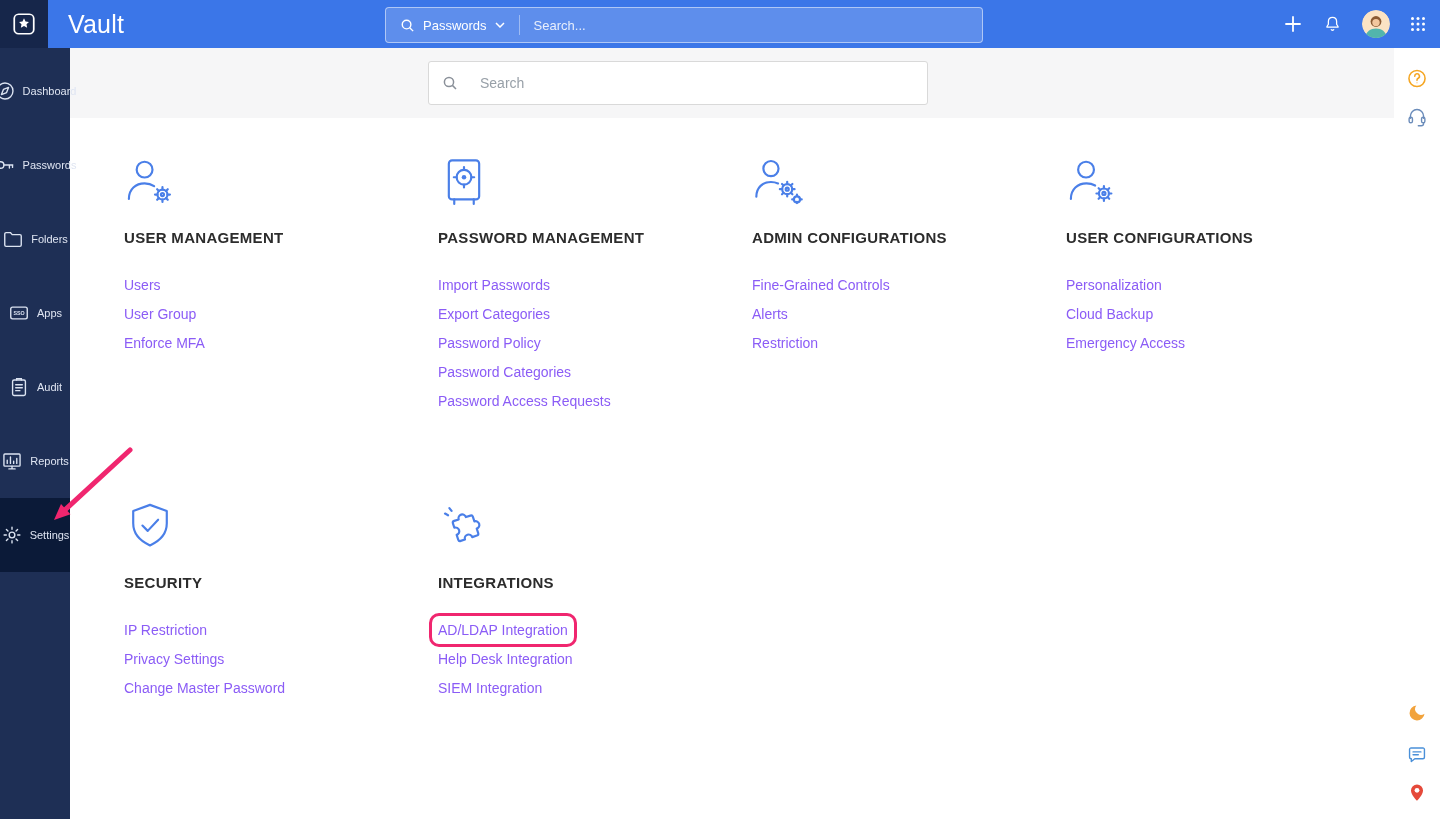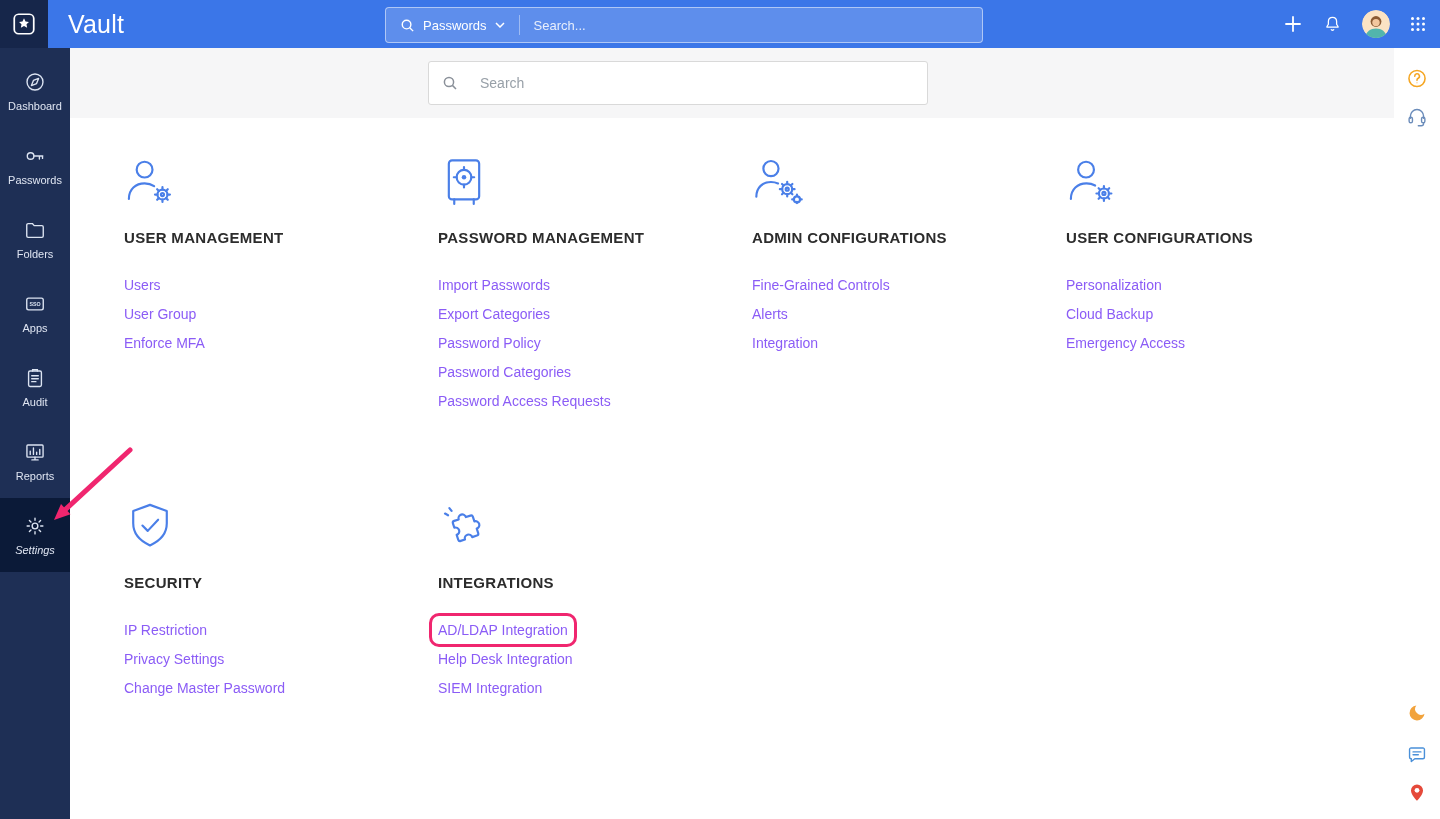--- a/index.html
+++ b/index.html
@@ -25,23 +25,23 @@
   .header-input { flex: 1; background: transparent; border: none; outline: none;
     color: #fff; font-size: 13px; padding: 0 14px; font-family: inherit; }
   .header-input::placeholder { color: rgba(255,255,255,.85); }
   .header-right { margin-left: auto; display: flex; align-items: center; gap: 20px; padding-right: 14px; }
   .hr-btn { display: flex; align-items: center; cursor: pointer; }
   .avatar { width: 28px; height: 28px; border-radius: 50%; overflow: hidden; cursor: pointer; }
 
   
   .sidebar { position: absolute; left: 0; top: 48px; bottom: 0; width: 70px;
     background: var(--sidebar-bg); padding-top: 6px; z-index: 20; }
-  .side-item { height: 74px; display: flex; flex-direction: column; align-items: center;
+  .side-item { height: 74px; display: flex; flex-direction: row; align-items: center;
     justify-content: center; gap: 7px; cursor: pointer; color: #dce4f2; }
-  .side-item.active { background: var(--sidebar-active); font-style: italic; }
+  .side-item.active { background: var(--sidebar-active); }
   .side-icon { display: flex; }
   .side-label { font-size: 11px; color: #dfe5f2; }
 
   
   .right-rail { position: absolute; right: 0; top: 48px; bottom: 0; width: 46px;
     background: #fff; z-index: 20; }
   .rail-icon { position: absolute; left: 50%; transform: translateX(-50%); cursor: pointer; display: flex; }
   .rail-0 { top: 20px; } .rail-1 { top: 58px; }
   .rail-2 { bottom: 96px; } .rail-3 { bottom: 54px; } .rail-4 { bottom: 16px; }
 
@@ -315,21 +315,21 @@
         </div>
         <h3 class="cat-title">ADMIN CONFIGURATIONS</h3>
         <div class="cat-links">
           <div class="cat-link">
             <span class="link-label">Fine-Grained Controls</span>
           </div>
           <div class="cat-link">
             <span class="link-label">Alerts</span>
           </div>
           <div class="cat-link">
-            <span class="link-label">Integration</span>
+            <span class="link-label">Restriction</span>
           </div>
         </div>
       </section>
       <section class="category">
         <div class="cat-icon">
           <svg width="52" height="52" viewBox="0 0 48 48" fill="none" stroke="currentColor" stroke-width="2" stroke-linecap="round" stroke-linejoin="round">
             <circle cx="18.5" cy="13.5" r="7.3"></circle>
             <path d="M4.5 40.5c0-9 6.3-14.3 14.4-14.3 3 0 5.7.7 8 2"></path>
             <circle cx="35" cy="35.5" r="4.6"></circle>
             <circle cx="35" cy="35.5" r="1.4"></circle>

